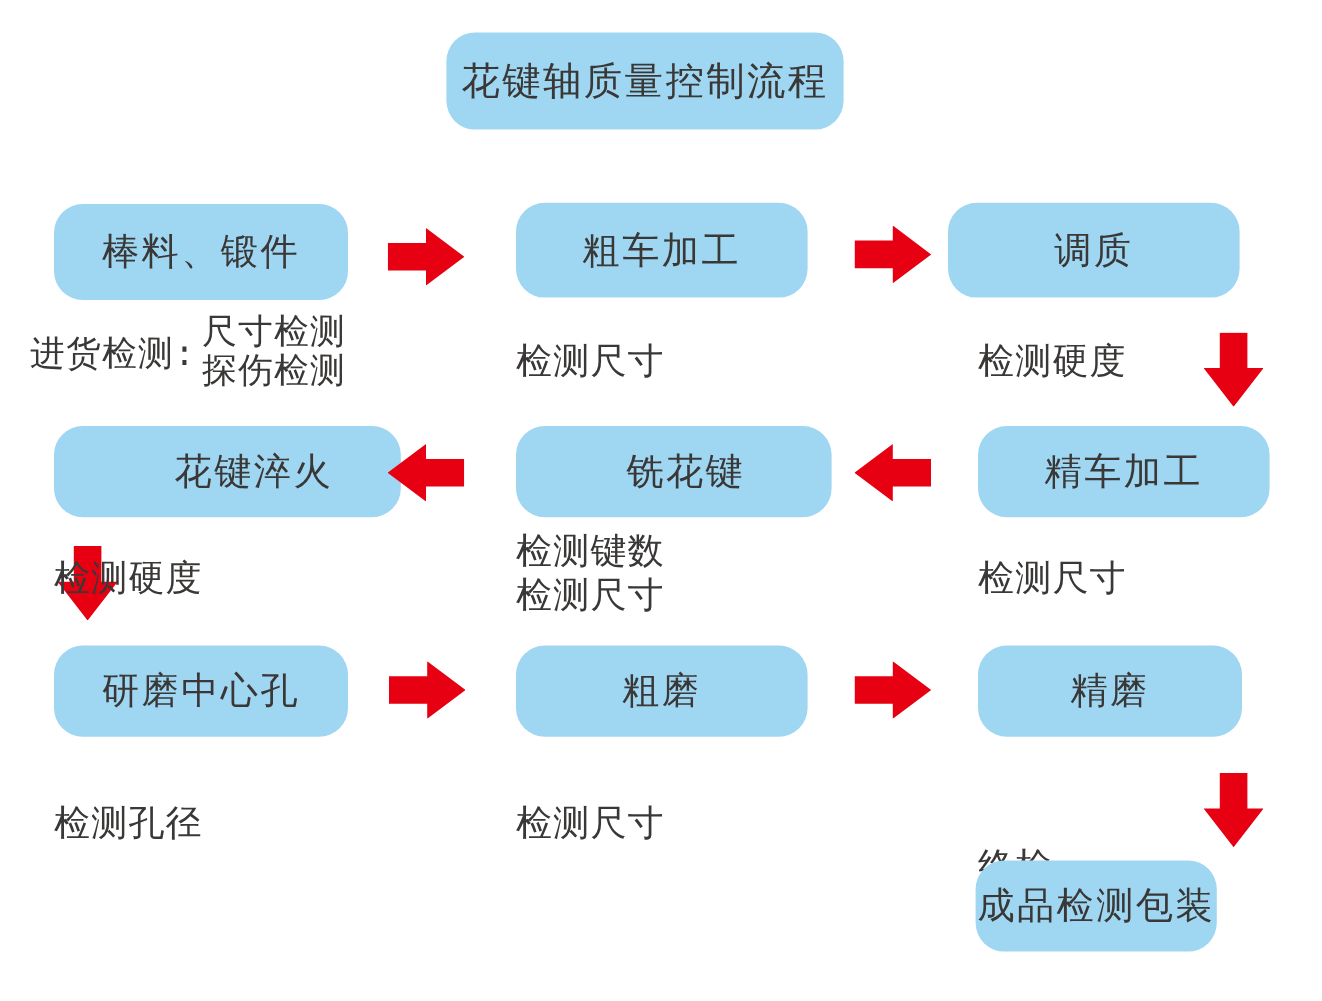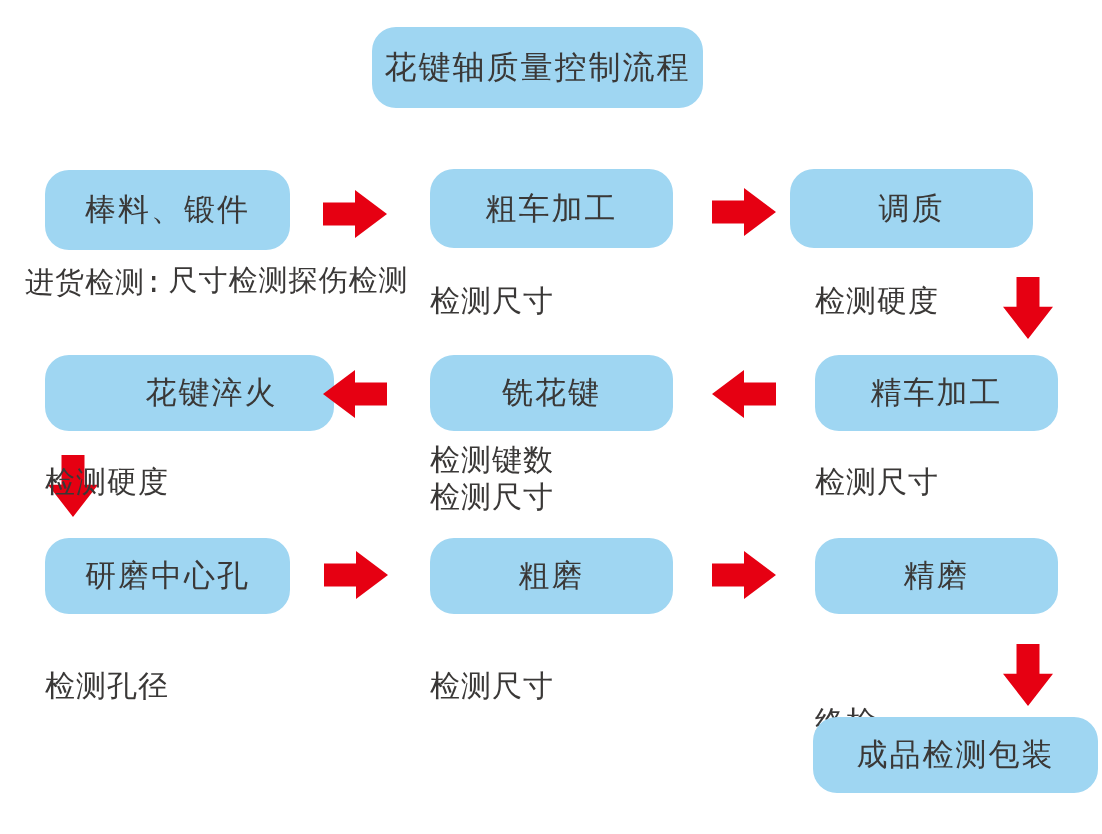--- a/index.html
+++ b/index.html
@@ -22,21 +22,21 @@
   .title-box{left:372px;top:27px;width:331px;height:81px;font-size:32px;}
   .cap{
     position:absolute;text-align:left;
     font-size:30px;letter-spacing:1px;font-weight:500;
     white-space:nowrap;
   }
   .cap-group{
     position:absolute;display:flex;align-items:center;
     font-size:29px;letter-spacing:1px;font-weight:500;white-space:nowrap;font-family:Liberation Mono, monospace;
   }
-  .cap-stack{display:flex;flex-direction:row;line-height:32px;margin-left:5px;text-align:left;}
+  .cap-stack{display:flex;flex-direction:column;line-height:32px;margin-left:5px;text-align:left;}
   .stack2{line-height:37px;}
   .arr{position:absolute;background:var(--arrow-red,#E60012);}
   .arr-right{width:64px;height:48px;clip-path:polygon(0 26%,50% 26%,50% 0,100% 50%,50% 100%,50% 74%,0 74%);}
   .arr-left{width:64px;height:48px;clip-path:polygon(100% 26%,50% 26%,50% 0,0 50%,50% 100%,50% 74%,100% 74%);}
   .arr-down{width:50px;height:62px;clip-path:polygon(27% 0,73% 0,73% 48%,100% 48%,50% 100%,0 48%,27% 48%);}
 </style>
 </head>
 <body>
 
 <div class="canvas">
@@ -55,41 +55,41 @@
     <span class="cap-stack">
       <span>尺寸检测</span>
       <span>探伤检测</span>
     </span>
   </div>
   <div class="cap" style="left:430px;top:281px;width:243px;">检测尺寸</div>
   <div class="cap" style="left:815px;top:281px;width:243px;">检测硬度</div>
   <div class="arr arr-down" style="left:1003px;top:277px;"></div>
 
   <div class="box" style="left:45px;top:355px;width:245px;height:76px;padding-left:44px;">花键淬火</div>
-  <div class="box" style="left:430px;top:355px;width:243px;height:76px;">铣花键</div>
+  <div class="box" style="left:430px;top:355px;width:243px;height:76px;padding-left:20px;">铣花键</div>
   <div class="box" style="left:815px;top:355px;width:243px;height:76px;">精车加工</div>
 
   <div class="arr arr-left" style="left:323px;top:370px;"></div>
   <div class="arr arr-left" style="left:712px;top:370px;"></div>
 
   <div class="arr arr-down" style="left:48px;top:455px;"></div>
   <div class="cap" style="left:45px;top:462px;width:245px;">检测硬度</div>
   <div class="cap stack2" style="left:430px;top:441px;width:243px;">
     <div>检测键数</div>
     <div>检测尺寸</div>
   </div>
   <div class="cap" style="left:815px;top:462px;width:243px;">检测尺寸</div>
 
   <div class="box" style="left:45px;top:538px;width:245px;height:76px;">研磨中心孔</div>
   <div class="box" style="left:430px;top:538px;width:243px;height:76px;">粗磨</div>
-  <div class="box" style="left:815px;top:538px;width:243px;height:76px;">精磨</div>
+  <div class="box" style="left:815px;top:538px;width:220px;height:76px;">精磨</div>
 
   <div class="arr arr-right" style="left:324px;top:551px;"></div>
   <div class="arr arr-right" style="left:712px;top:551px;"></div>
 
   <div class="cap" style="left:45px;top:666px;width:245px;">检测孔径</div>
   <div class="cap" style="left:430px;top:666px;width:243px;">检测尺寸</div>
   <div class="cap" style="left:815px;top:666px;width:243px;margin-top:36px;">终检</div>
   <div class="arr arr-down" style="left:1003px;top:644px;"></div>
 
-  <div class="box" style="left:813px;top:717px;width:285px;height:76px;">成品检测包装</div>
+  <div class="box" style="left:813px;top:717px;width:201px;height:76px;">成品检测包装</div>
 
 </div>
 
 </body></html>

